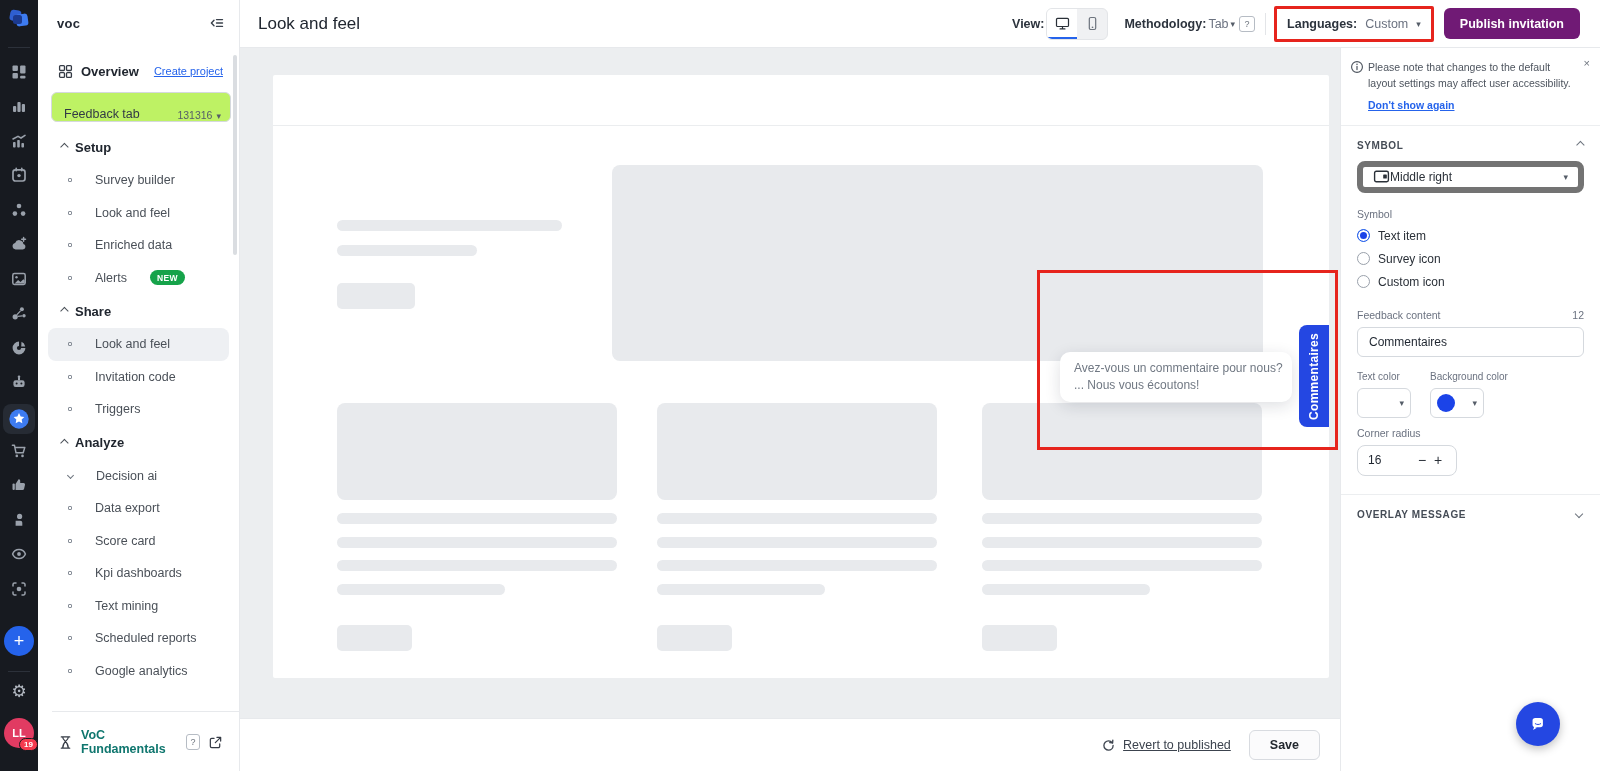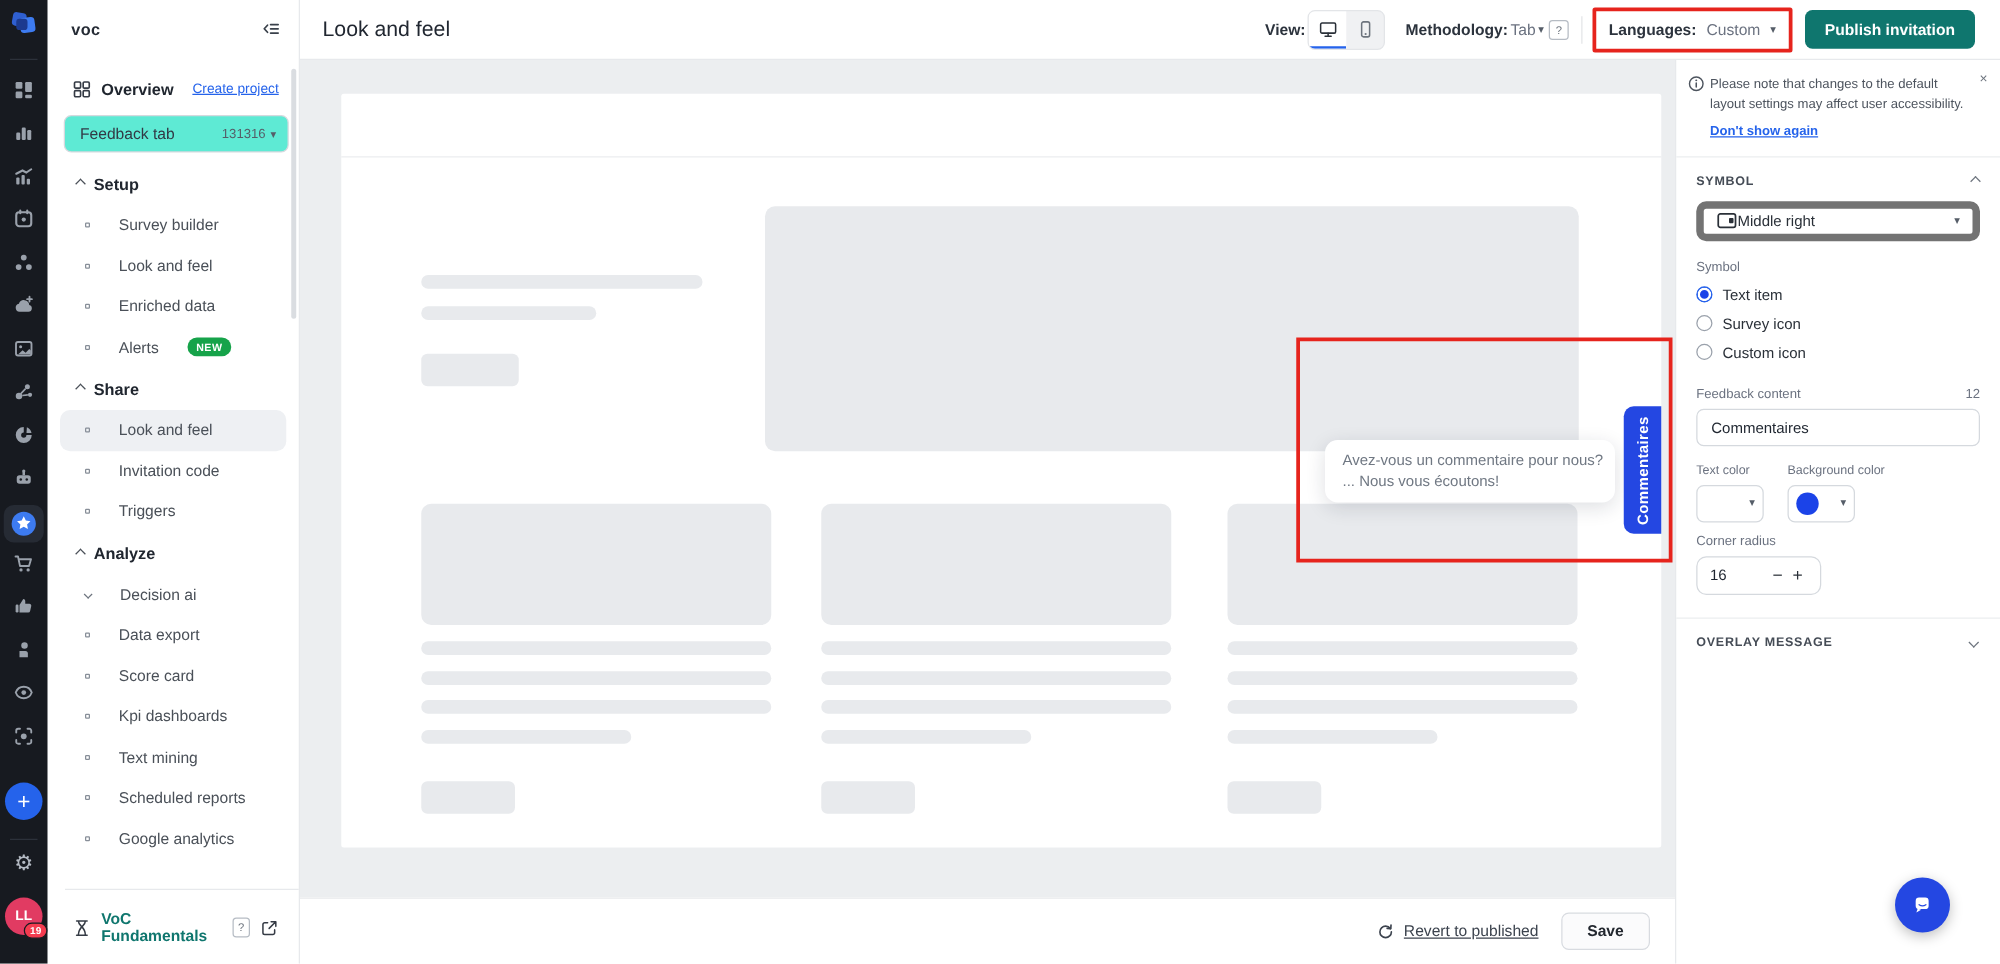--- a/index.html
+++ b/index.html
@@ -19,21 +19,21 @@
   .rail-avatar .badge { position:absolute; right:-4px; bottom:-3px; background:#F43B4F; border-radius:8px; font-size:8px; font-weight:700; padding:1px 4px; border:1px solid #171A20; }
 
   
   .sidebar { position:absolute; left:38px; top:0; width:202px; height:771px; background:#fff; border-right:1px solid #E7E9EC; z-index:15; }
   .sb-head { position:absolute; top:10px; left:0; width:100%; height:26px; display:flex; align-items:center; padding:0 14px 0 19px; }
   .sb-brand { font-size:13px; font-weight:700; color:#252B35; letter-spacing:.3px; flex:1; }
   .sb-collapse { cursor:pointer; display:flex; }
   .sb-overview { position:absolute; top:58px; left:0; width:100%; height:26px; display:flex; align-items:center; padding:0 16px 0 20px; gap:8px; }
   .sb-overview .lbl { font-size:13px; font-weight:700; color:#20262F; flex:1; }
   .sb-link { font-size:11px; color:#2563EB; text-decoration:underline; cursor:pointer; }
-  .sb-select { position:absolute; top:92px; left:13px; width:180px; height:30px; border:1px solid #D5D9DE; border-radius:6px; display:flex; align-items:center; padding:0 9px 0 12px; cursor:pointer; background:#5eead4; }
+  .sb-select { position:absolute; top:92px; left:13px; width:180px; height:30px; border:1px solid #D5D9DE; border-radius:6px; display:flex; align-items:flex-end; padding:0 9px 0 12px; cursor:pointer; background:#bef264; }
   .sb-select .name { font-size:12.5px; color:#323945; flex:1; }
   .sb-select .num { font-size:10.5px; color:#555D68; margin-right:4px; }
   .nav { position:absolute; top:130px; left:0; width:100%; }
   .nav-group-head { height:34px; display:flex; align-items:center; padding-left:22px; gap:9px; cursor:pointer; }
   .nav-group-head .g-lbl { font-size:13px; font-weight:700; color:#20262F; }
   .nav-item { height:32.5px; display:flex; align-items:center; margin:0 10px; padding-left:20px; gap:23px; border-radius:8px; cursor:pointer; }
   .nav-item .bullet { width:4px; height:4px; border:1.2px solid #878E98; border-radius:1px; flex:none; }
   .nav-item .i-lbl { font-size:12.5px; color:#4A5058; }
   .nav-item.selected { background:#EEF0F3; }
   .badge-new { background:#16A34A; color:#fff; font-size:8.5px; font-weight:700; letter-spacing:.4px; border-radius:9px; padding:2.5px 7px; }
@@ -54,21 +54,21 @@
   .tb-right { display:flex; align-items:center; gap:2px; }
   .tb-lab { font-size:12.5px; font-weight:700; color:#2C333D; }
   .tb-val { font-size:12.5px; color:#6B7280; }
   .seg { display:flex; border:1px solid #E3E5E8; border-radius:6px; overflow:hidden; background:#F0F1F3; margin-right:14px; }
   .seg-btn { width:30px; height:30px; display:flex; align-items:center; justify-content:center; cursor:pointer; }
   .seg-btn.active { background:#fff; box-shadow:inset 0 -2px 0 #2563EB; }
   .caret { font-size:9px; color:#555D68; }
   .tb-help { margin-left:2px; }
   .tb-sep { width:1px; height:22px; background:#E3E5E8; margin:0 6px 0 8px; }
   .lang-box { display:flex; align-items:center; gap:8px; border:3px solid #E6241D; border-radius:2px; padding:8px 10px; cursor:pointer; }
-  .btn-publish { background:#0f766e; color:#fff; font-size:12.5px; font-weight:700; border:none; border-radius:6px; height:31px; padding:0 16px; margin-left:8px; cursor:pointer; }
+  .btn-publish { background:#701a75; color:#fff; font-size:12.5px; font-weight:700; border:none; border-radius:6px; height:31px; padding:0 16px; margin-left:8px; cursor:pointer; }
 
   
   .canvas { position:absolute; left:240px; top:48px; width:1100px; height:670px; background:#ECEEF0; overflow:hidden; }
   .pcard { position:absolute; left:33px; top:27px; width:1056px; height:603px; background:#fff; border-radius:2px; }
   .pcard-head { position:absolute; top:0; left:0; width:100%; height:51px; border-bottom:1px solid #EBEDEF; }
   .sk { position:absolute; background:#E8EAED; border-radius:6px; }
   .sk.block { border-radius:8px; }
   .tooltip { position:absolute; left:787px; top:277px; width:232px; height:50px; background:#fff; border-radius:10px; box-shadow:0 4px 16px rgba(20,30,50,.14); padding:8px 14px; z-index:4; }
   .tooltip div { font-size:12px; line-height:17px; color:#707883; white-space:nowrap; }
   .fb-tab { position:absolute; left:1026px; top:250px; width:30px; height:102px; background:#2447E2; border-radius:8px 0 0 8px; display:flex; align-items:center; justify-content:center; z-index:4; cursor:pointer; }

